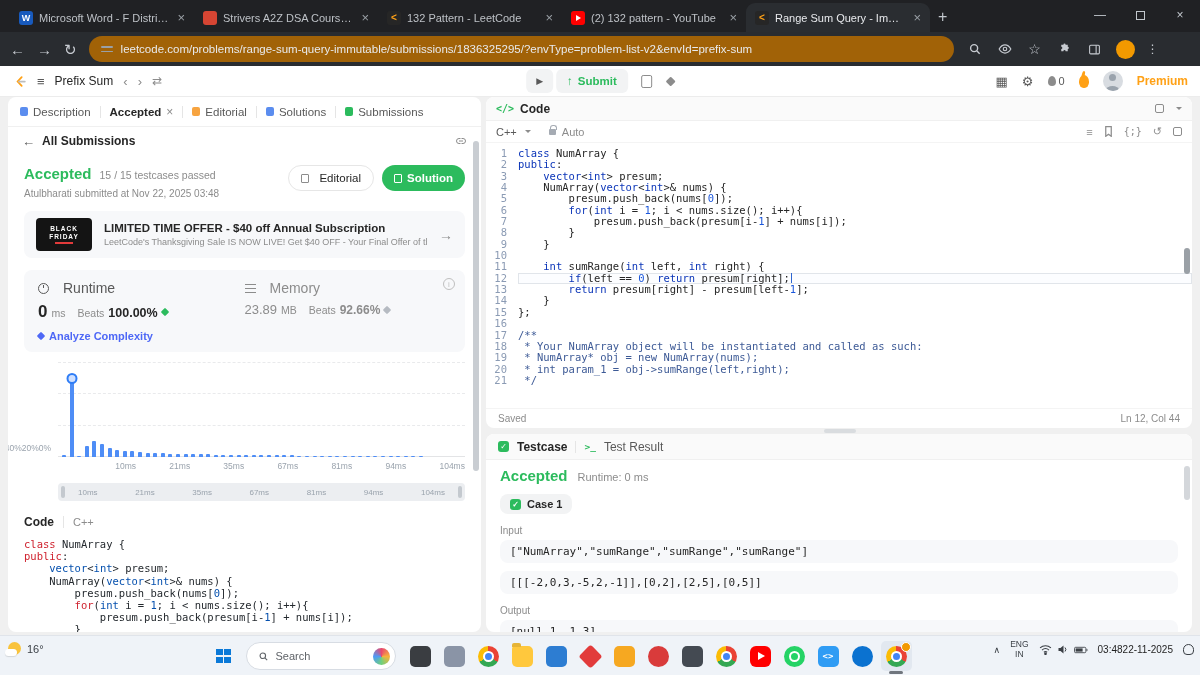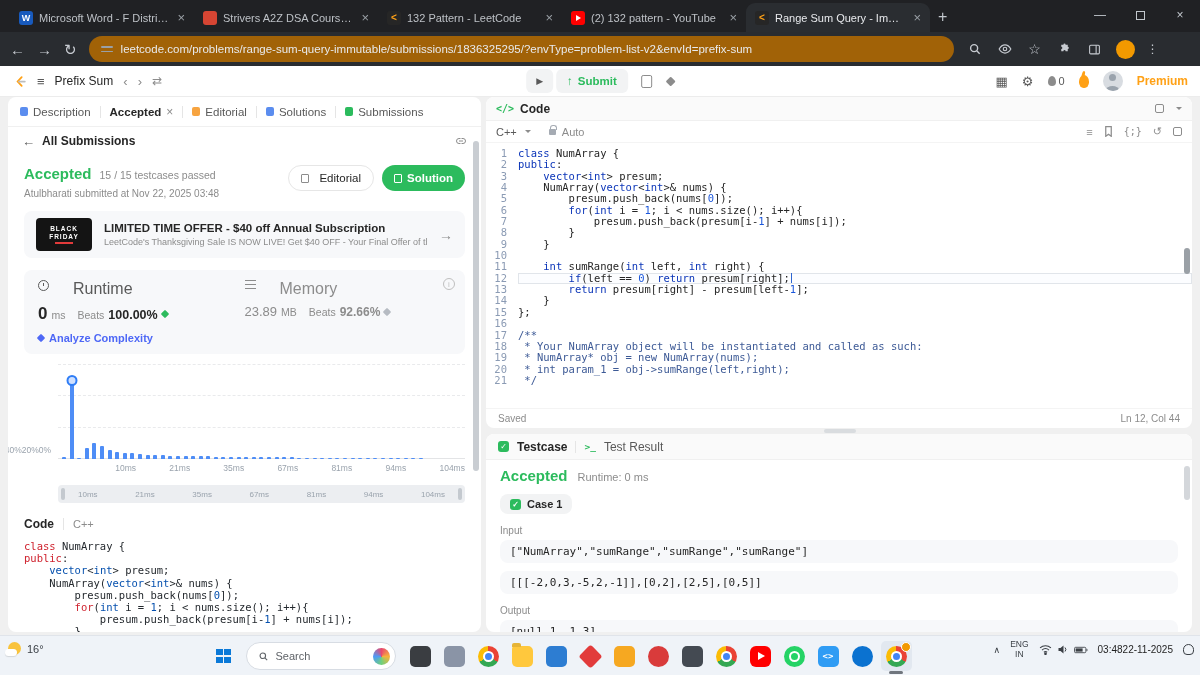--- a/index.html
+++ b/index.html
@@ -93,21 +93,21 @@
 .bf-badge{width:56px;height:33px;background:#141414;border-radius:4px;display:flex;flex-direction:column;align-items:center;justify-content:center;flex:none}
 .bf-badge .b1,.bf-badge .b2{color:#fff;font-size:6.5px;font-weight:700;letter-spacing:1px;line-height:1.25}
 .bf-badge .redline{width:18px;height:2px;background:#e23b3b;margin-top:1px}
 .banner-txt{flex:1;min-width:0}
 .banner-title{font-size:11.5px;font-weight:700;color:#262626;white-space:nowrap;overflow:hidden}
 .banner-sub{font-size:9px;color:#8c8c8c;margin-top:3px;white-space:nowrap;overflow:hidden}
 .banner-arrow{color:#8c8c8c;font-size:14px}
 .stats{margin-top:12px;background:#f7f8fa;border-radius:8px;padding:10px 14px;display:flex;position:relative}
 .infoic{position:absolute;top:8px;right:10px;width:12px;height:12px;border:1px solid #bfbfbf;border-radius:50%;color:#bfbfbf;font-size:8px;display:flex;align-items:center;justify-content:center}
 .stat-col{flex:1;min-width:0}
-.stat-h{display:flex;align-items:flex-start;gap:24px;font-size:16px;color:#595959}
+.stat-h{display:flex;align-items:center;gap:14px;font-size:14px;color:#595959}
 .stat-h.gray{color:#8c8c8c}
 .clockic{width:11px;height:11px;border:1.4px solid #595959;border-radius:50%;position:relative}
 .clockic::after{content:'';position:absolute;left:3.6px;top:1.6px;width:1.4px;height:3.4px;background:#595959}
 .memic{width:11px;height:9px;background:repeating-linear-gradient(#8c8c8c 0 1.5px,transparent 1.5px 4px)}
 .stat-v{margin-top:6px;display:flex;align-items:baseline;gap:4px}
 .bignum{font-size:17px;font-weight:700;color:#262626}
 .unit{font-size:10.5px;color:#8c8c8c}
 .beats-pre{font-size:10.5px;color:#8c8c8c;margin-left:8px}
 .beats{font-size:12.5px;font-weight:700;color:#262626}
 .graynum{font-size:13px;font-weight:400;color:#8c8c8c}

